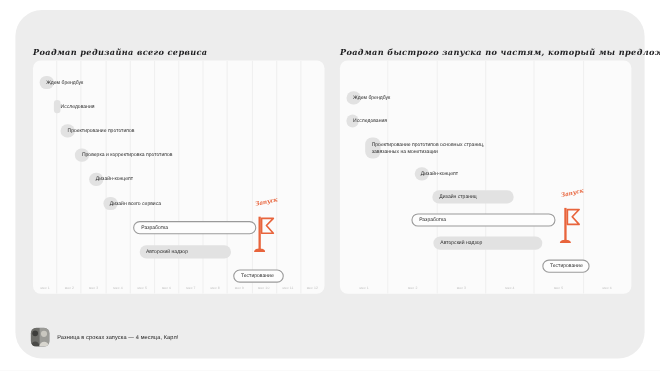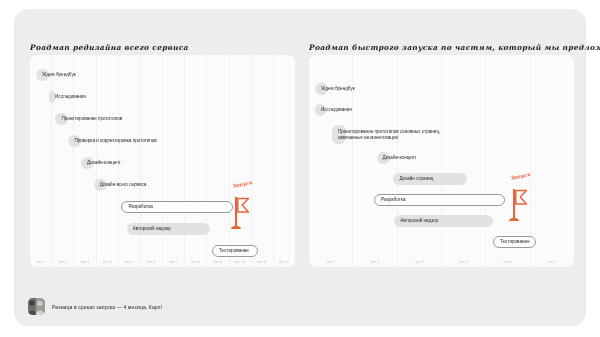--- a/index.html
+++ b/index.html
@@ -4,21 +4,21 @@
 <style>
   html,body{margin:0;padding:0;}
   body{
     width:600px;height:337px;
     background:#ffffff;
     font-family:"Liberation Sans", sans-serif;
     overflow:hidden;
   }
   .page{
     position:absolute;left:14px;top:9px;width:572px;height:317px;
-    background:#ededed;border-radius:14px;
+    background:#ededed;border-radius:24px;
   }
   .panel{position:absolute;top:46px;}
   .panel-title{
     position:absolute;top:-12px;left:0;
     font-family:"DejaVu Serif", serif;
     font-style:italic;font-weight:700;
     font-size:7.4px;color:#1d1d1f;
     letter-spacing:.35px;white-space:nowrap;
   }
   .chart{

